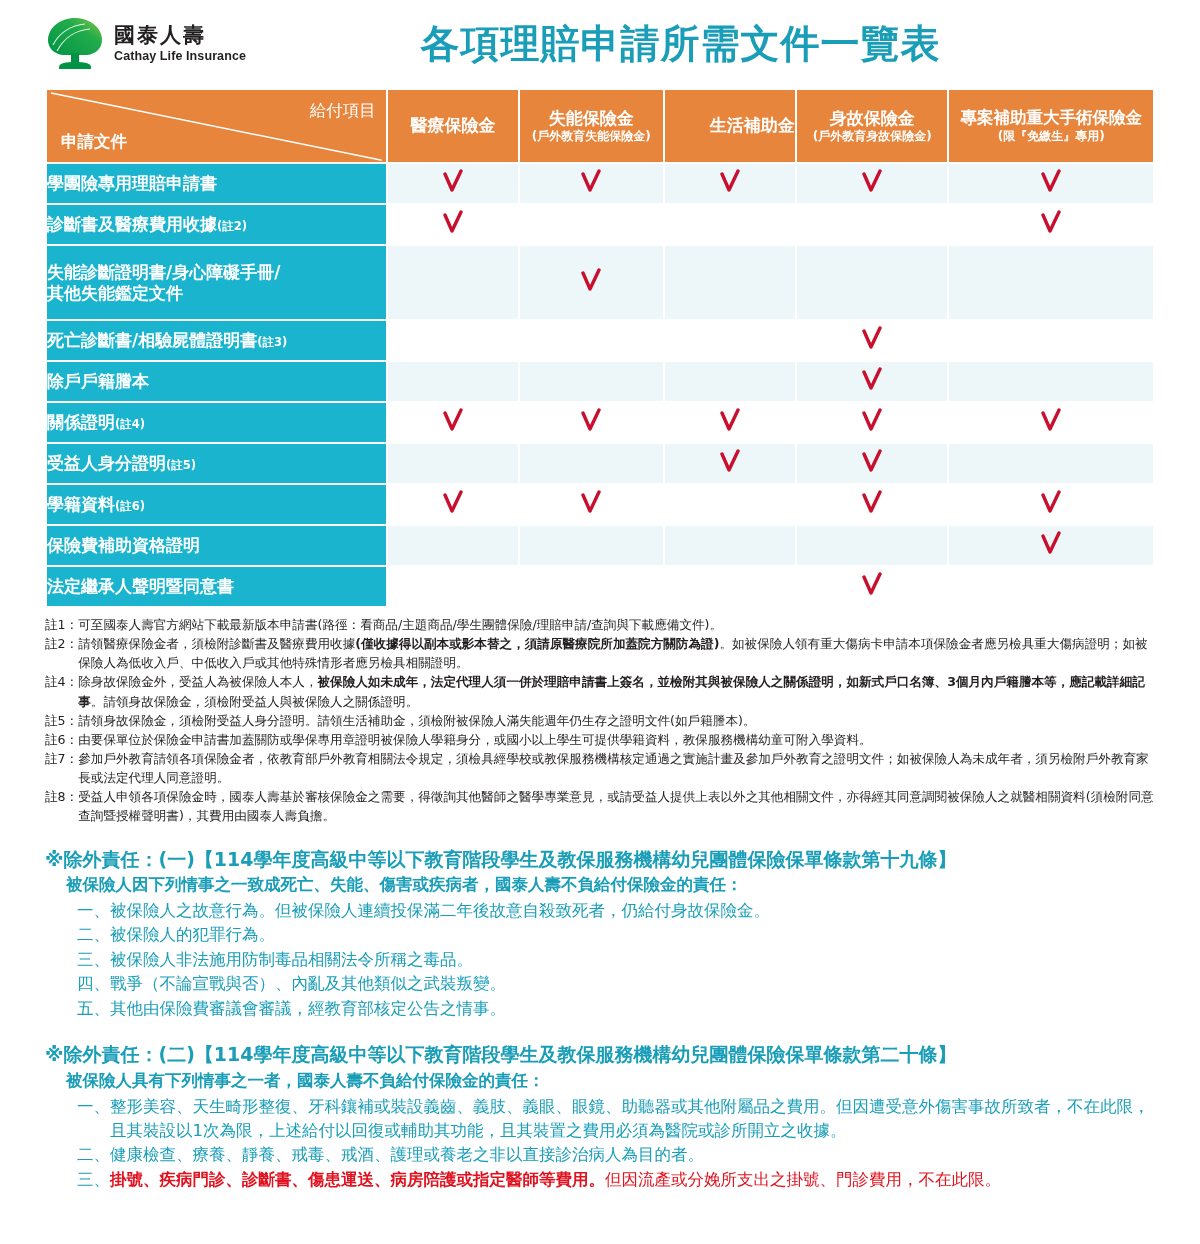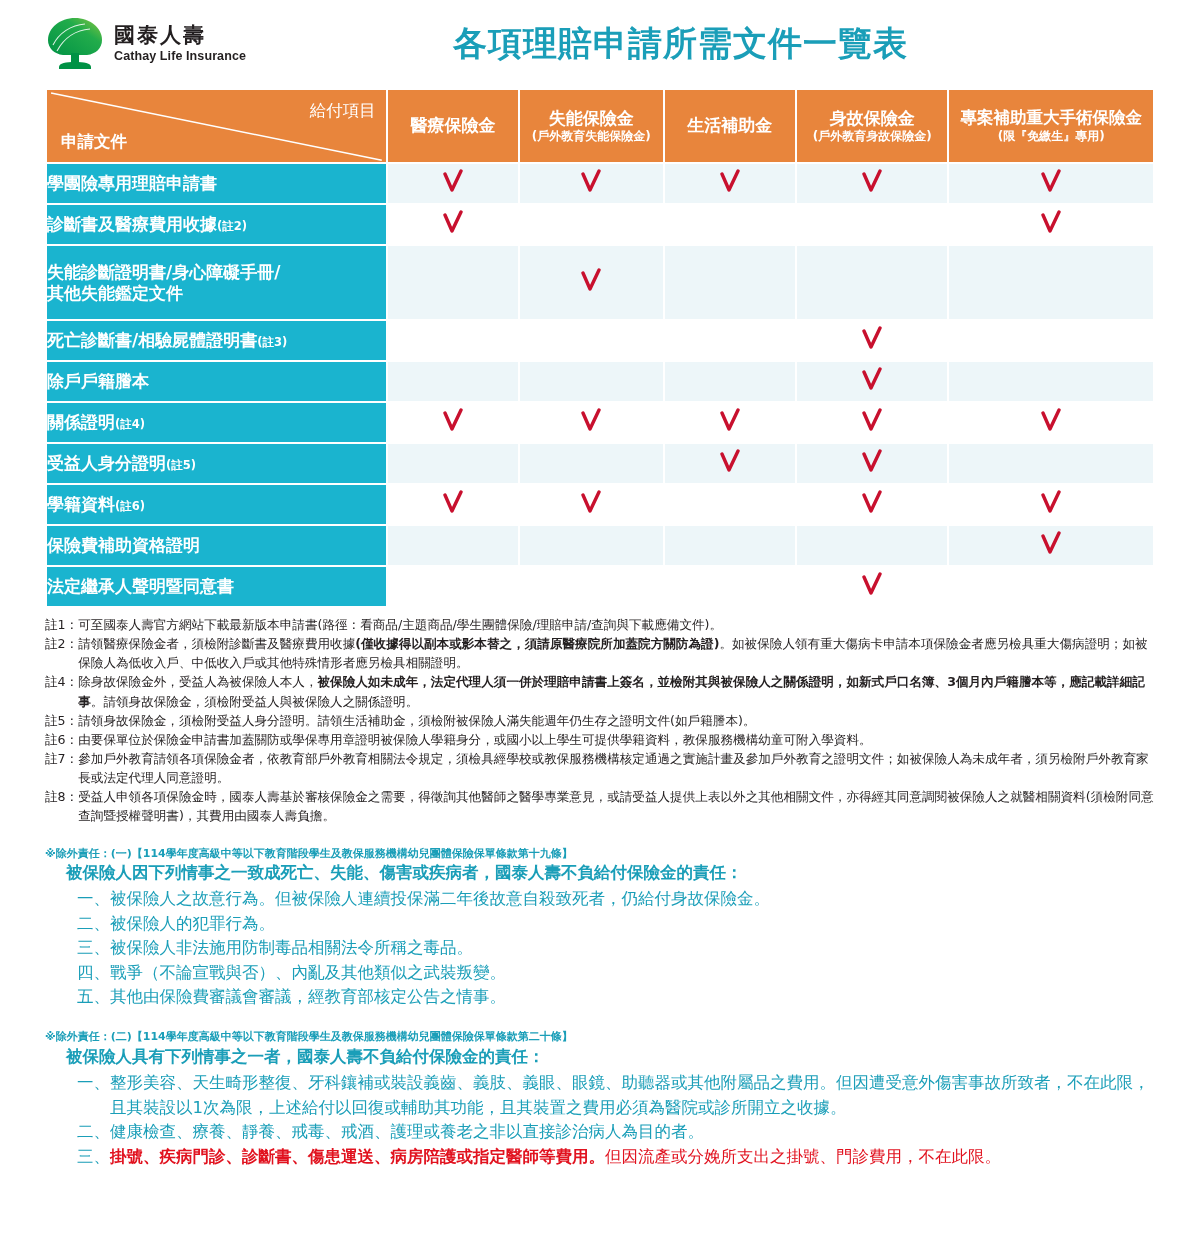--- a/index.html
+++ b/index.html
@@ -14,21 +14,21 @@
   .page { position:relative; width:1200px; height:1244px; padding:0 45px; }
 
   
   .header { display:flex; align-items:center; height:88px; }
   .logo-wrap { display:flex; align-items:center; gap:9px; }
   .logo-mark { width:60px; height:58px; flex:0 0 60px; }
   .logo-text { line-height:1; }
   .logo-cn { font-size:21px; font-weight:bold; letter-spacing:2px; color:#231f20; font-family:"DejaVu Sans",sans-serif; }
   .logo-en { font-size:12.5px; font-weight:bold; color:#231f20; margin-top:4px; letter-spacing:0.1px; }
   .doc-title {
-    flex:1; text-align:center; font-size:34px; font-weight:bold;
+    flex:1; text-align:center; font-size:39px; font-weight:bold;
     color:#1a9eb8; letter-spacing:1px; margin-left:-40px;
     font-family:"DejaVu Sans",sans-serif;
   }
 
   
   table.matrix { border-collapse:separate; border-spacing:2px; width:1110px; table-layout:fixed; margin-left:0; }
   table.matrix td, table.matrix th { padding:0; }
 
   th.corner {
     width:333px; height:72px;
@@ -62,21 +62,21 @@
 
   
   .notes { margin-top:7px; font-size:12.6px; line-height:1.52; color:#231f20; font-family:"DejaVu Sans",sans-serif; }
   .note { display:flex; align-items:flex-start; }
   .note-key { flex:0 0 auto; white-space:nowrap; }
   .note-body { flex:1; }
   .note b { font-weight:bold; }
 
   
   .excl { margin-top:20px; color:#1a9eb8; font-family:"DejaVu Sans",sans-serif; }
-  .excl-t1 { font-size:11px; font-weight:bold; line-height:1.45; }
+  .excl-t1 { font-size:19px; font-weight:bold; line-height:1.45; }
   .excl-t2 { font-size:16.5px; font-weight:bold; line-height:1.45; padding-left:21px; }
   .excl-list { margin-top:2px; }
   .excl-item { display:flex; font-size:16.5px; line-height:1.48; padding-left:32px; }
   .excl-num { flex:0 0 auto; white-space:nowrap; }
   .excl-txt { flex:1; }
   .excl-red { color:#e1121f; font-weight:bold; }
   .excl-red-n { color:#e1121f; font-weight:normal; }
 </style>
 </head>
 <body>
@@ -117,21 +117,21 @@
           <span class="corner-top">給付項目</span>
           <span class="corner-bot">申請文件</span>
         </th>
       <th class="colhead" style="width: 128px;">
             <span class="ch-main">醫療保險金</span>
           </th>
           <th class="colhead" style="width: 140px;">
             <span class="ch-main">失能保險金</span>
             <span class="ch-sub">(戶外教育失能保險金)</span>
           </th>
-          <th class="colhead" style="width: 128px;">
+          <th class="colhead" style="width: 128px; text-align: right;">
             <span class="ch-main">生活補助金</span>
           </th>
           <th class="colhead" style="width: 148px;">
             <span class="ch-main">身故保險金</span>
             <span class="ch-sub">(戶外教育身故保險金)</span>
           </th>
           <th class="colhead" style="width: 200px;">
             <span class="ch-main" style="font-size: 16.5px;">專案補助重大手術保險金</span>
             <span class="ch-sub">(限『免繳生』專用)</span>
           </th>

